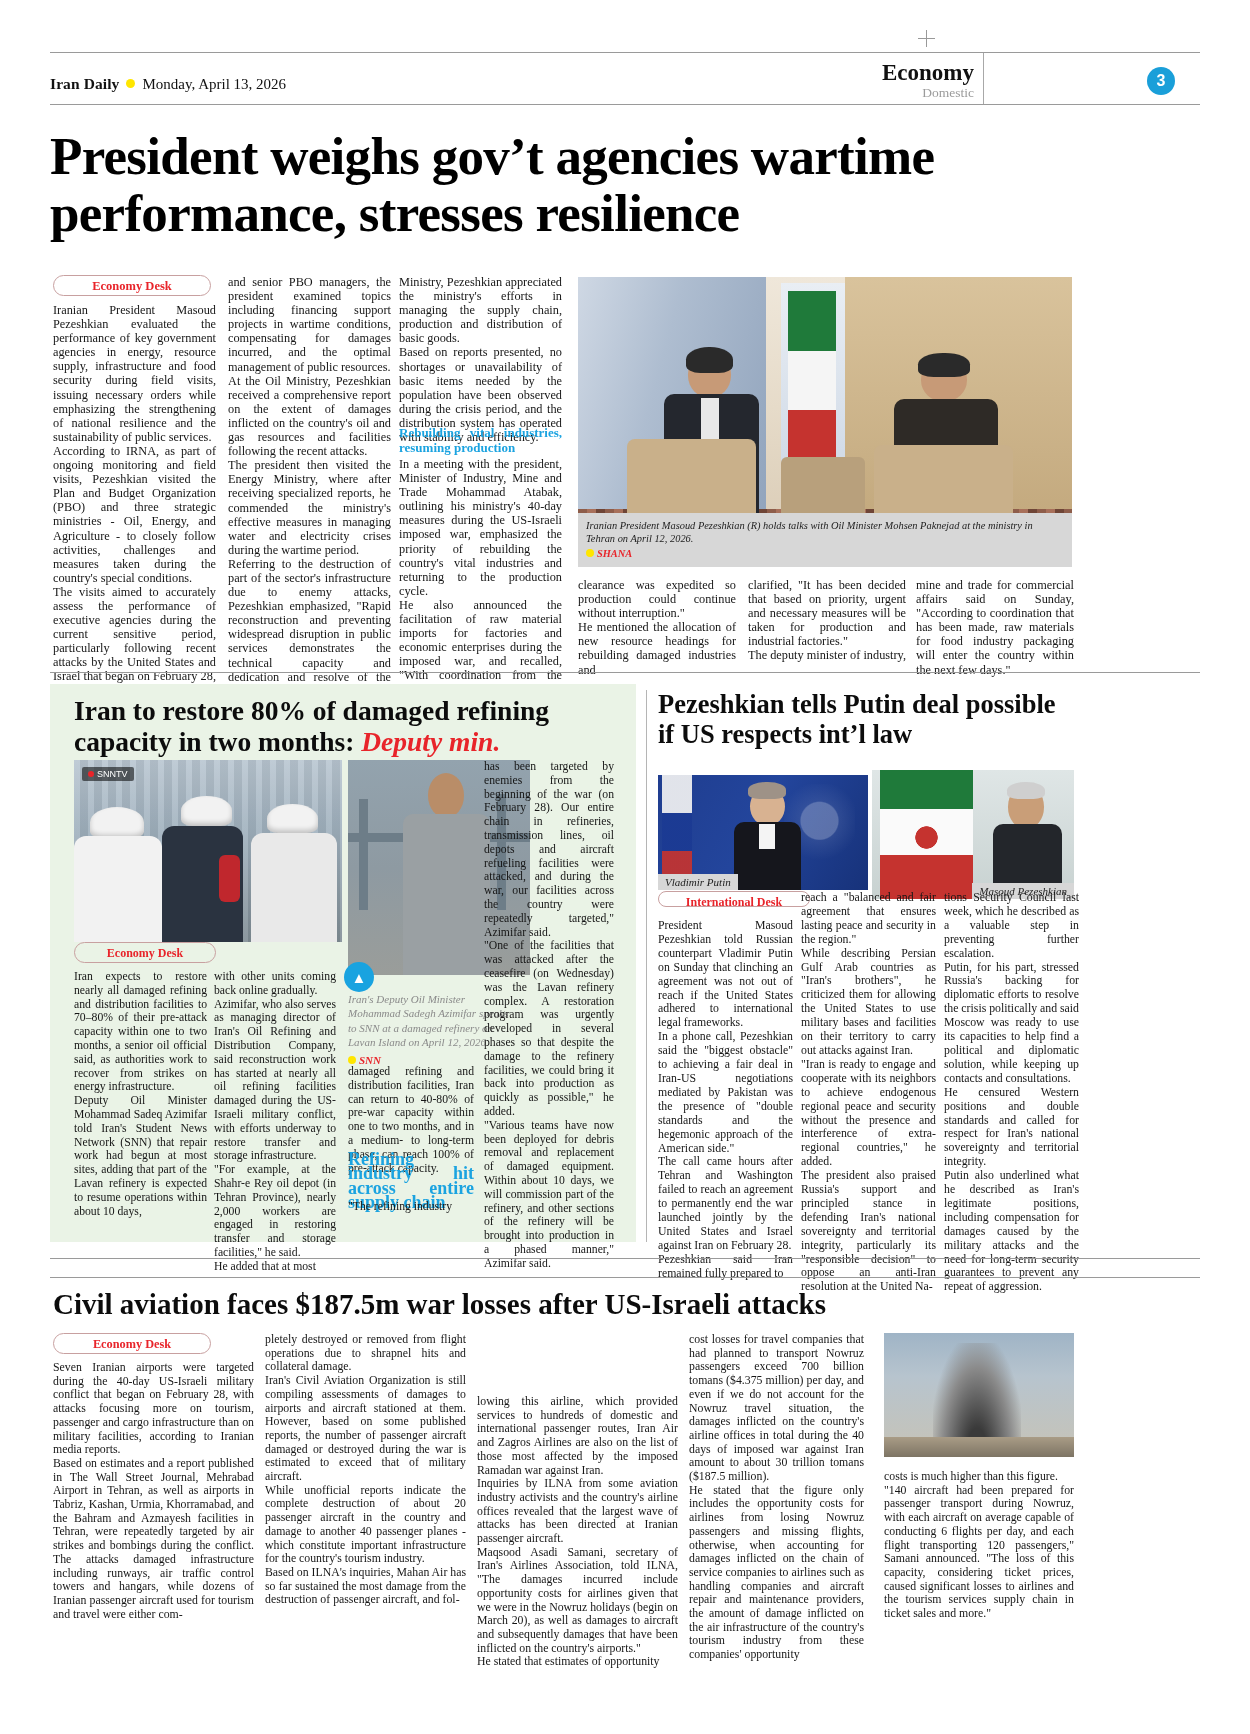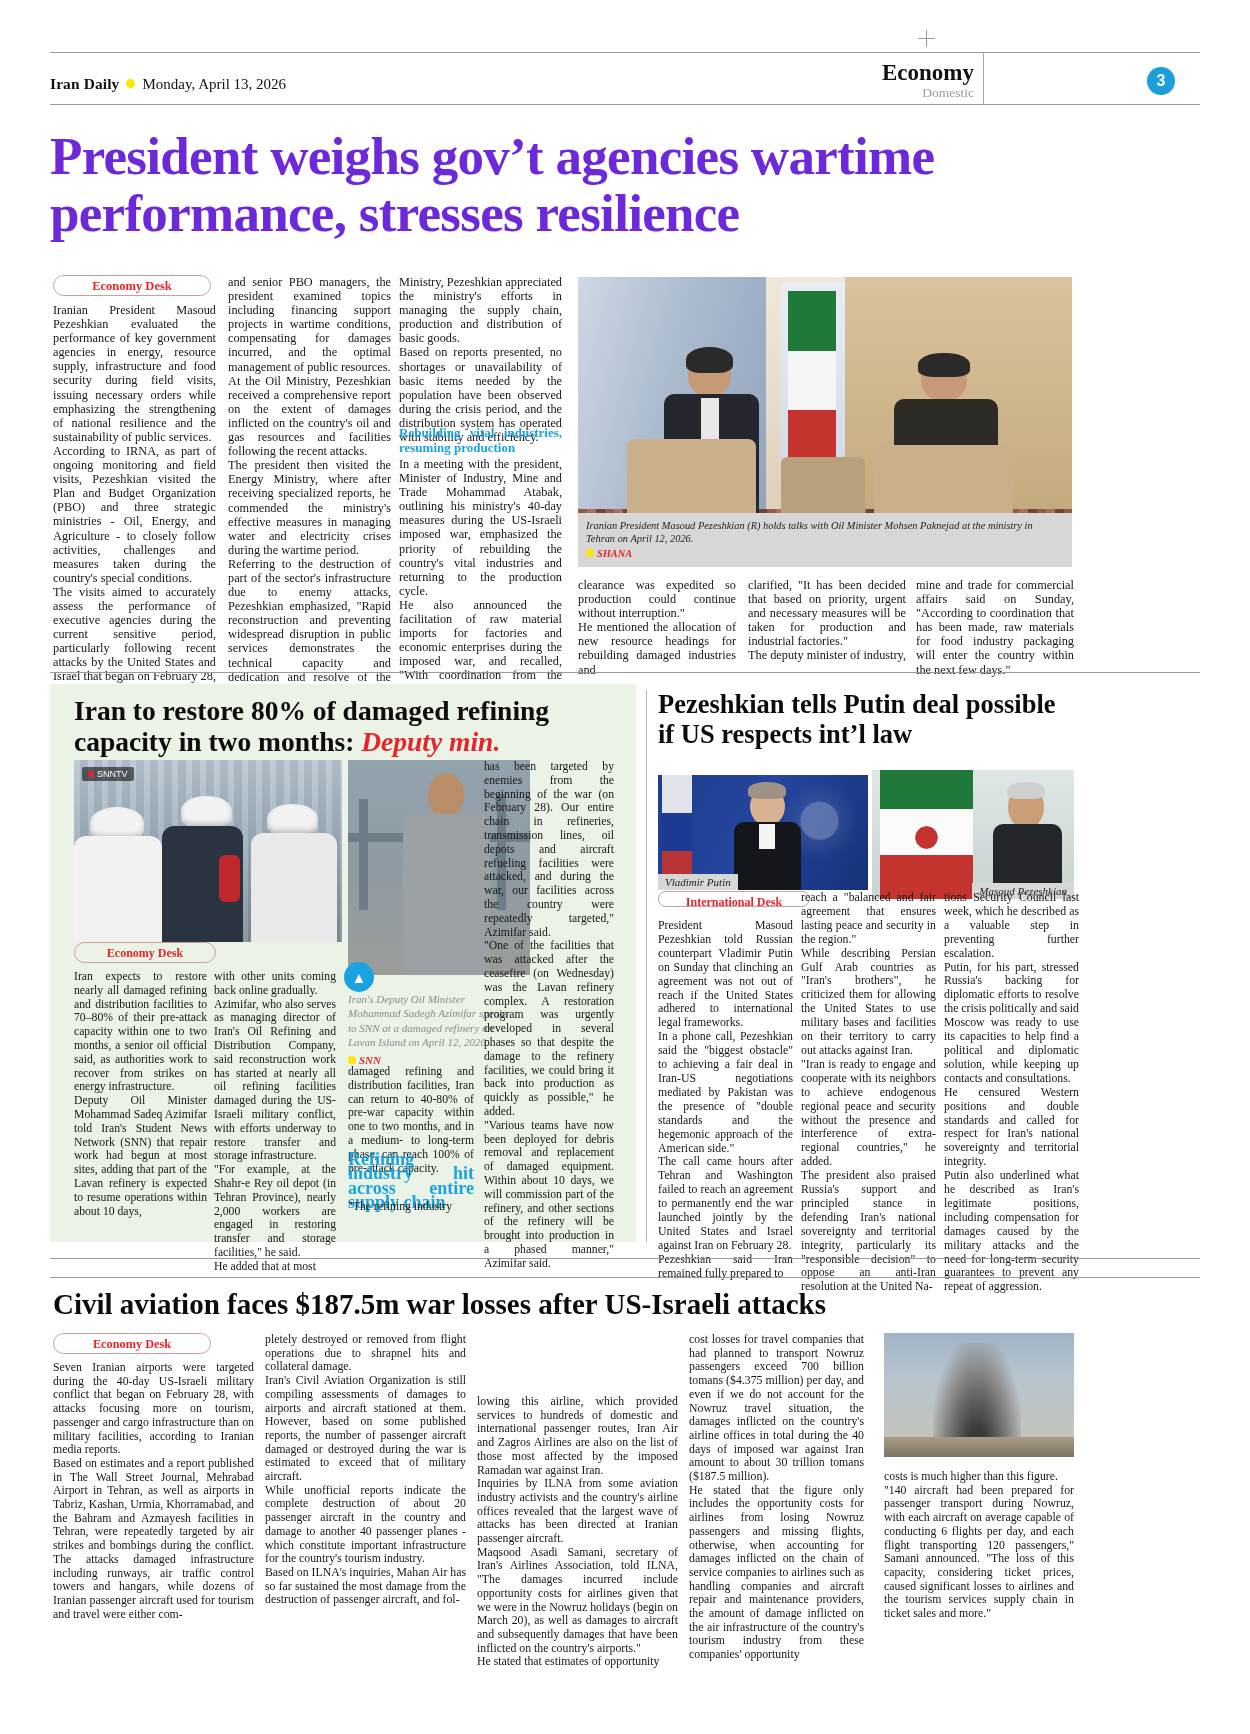--- a/index.html
+++ b/index.html
@@ -49,21 +49,21 @@
   .rule-under-mast {
     position:absolute; left:50px; top:104px; width:1150px; height:1px; background:#9a9a9a;
   }
 
   
   .lead-headline {
     position:absolute; left:50px; top:128px; width:1070px;
     font-family:"Liberation Serif", serif;
     font-weight:bold; font-size:53px; line-height:1.07;
     letter-spacing:-0.7px;
-    color:#6d28d9;
+    color:#000000;
   }
 
   
   .desk-pill {
     display:inline-block;
     border:1px solid #c8a0a0; border-radius:20px;
     color:#e8242a; font-weight:bold;
     text-align:center;
     font-family:"Liberation Serif", serif;
   }

